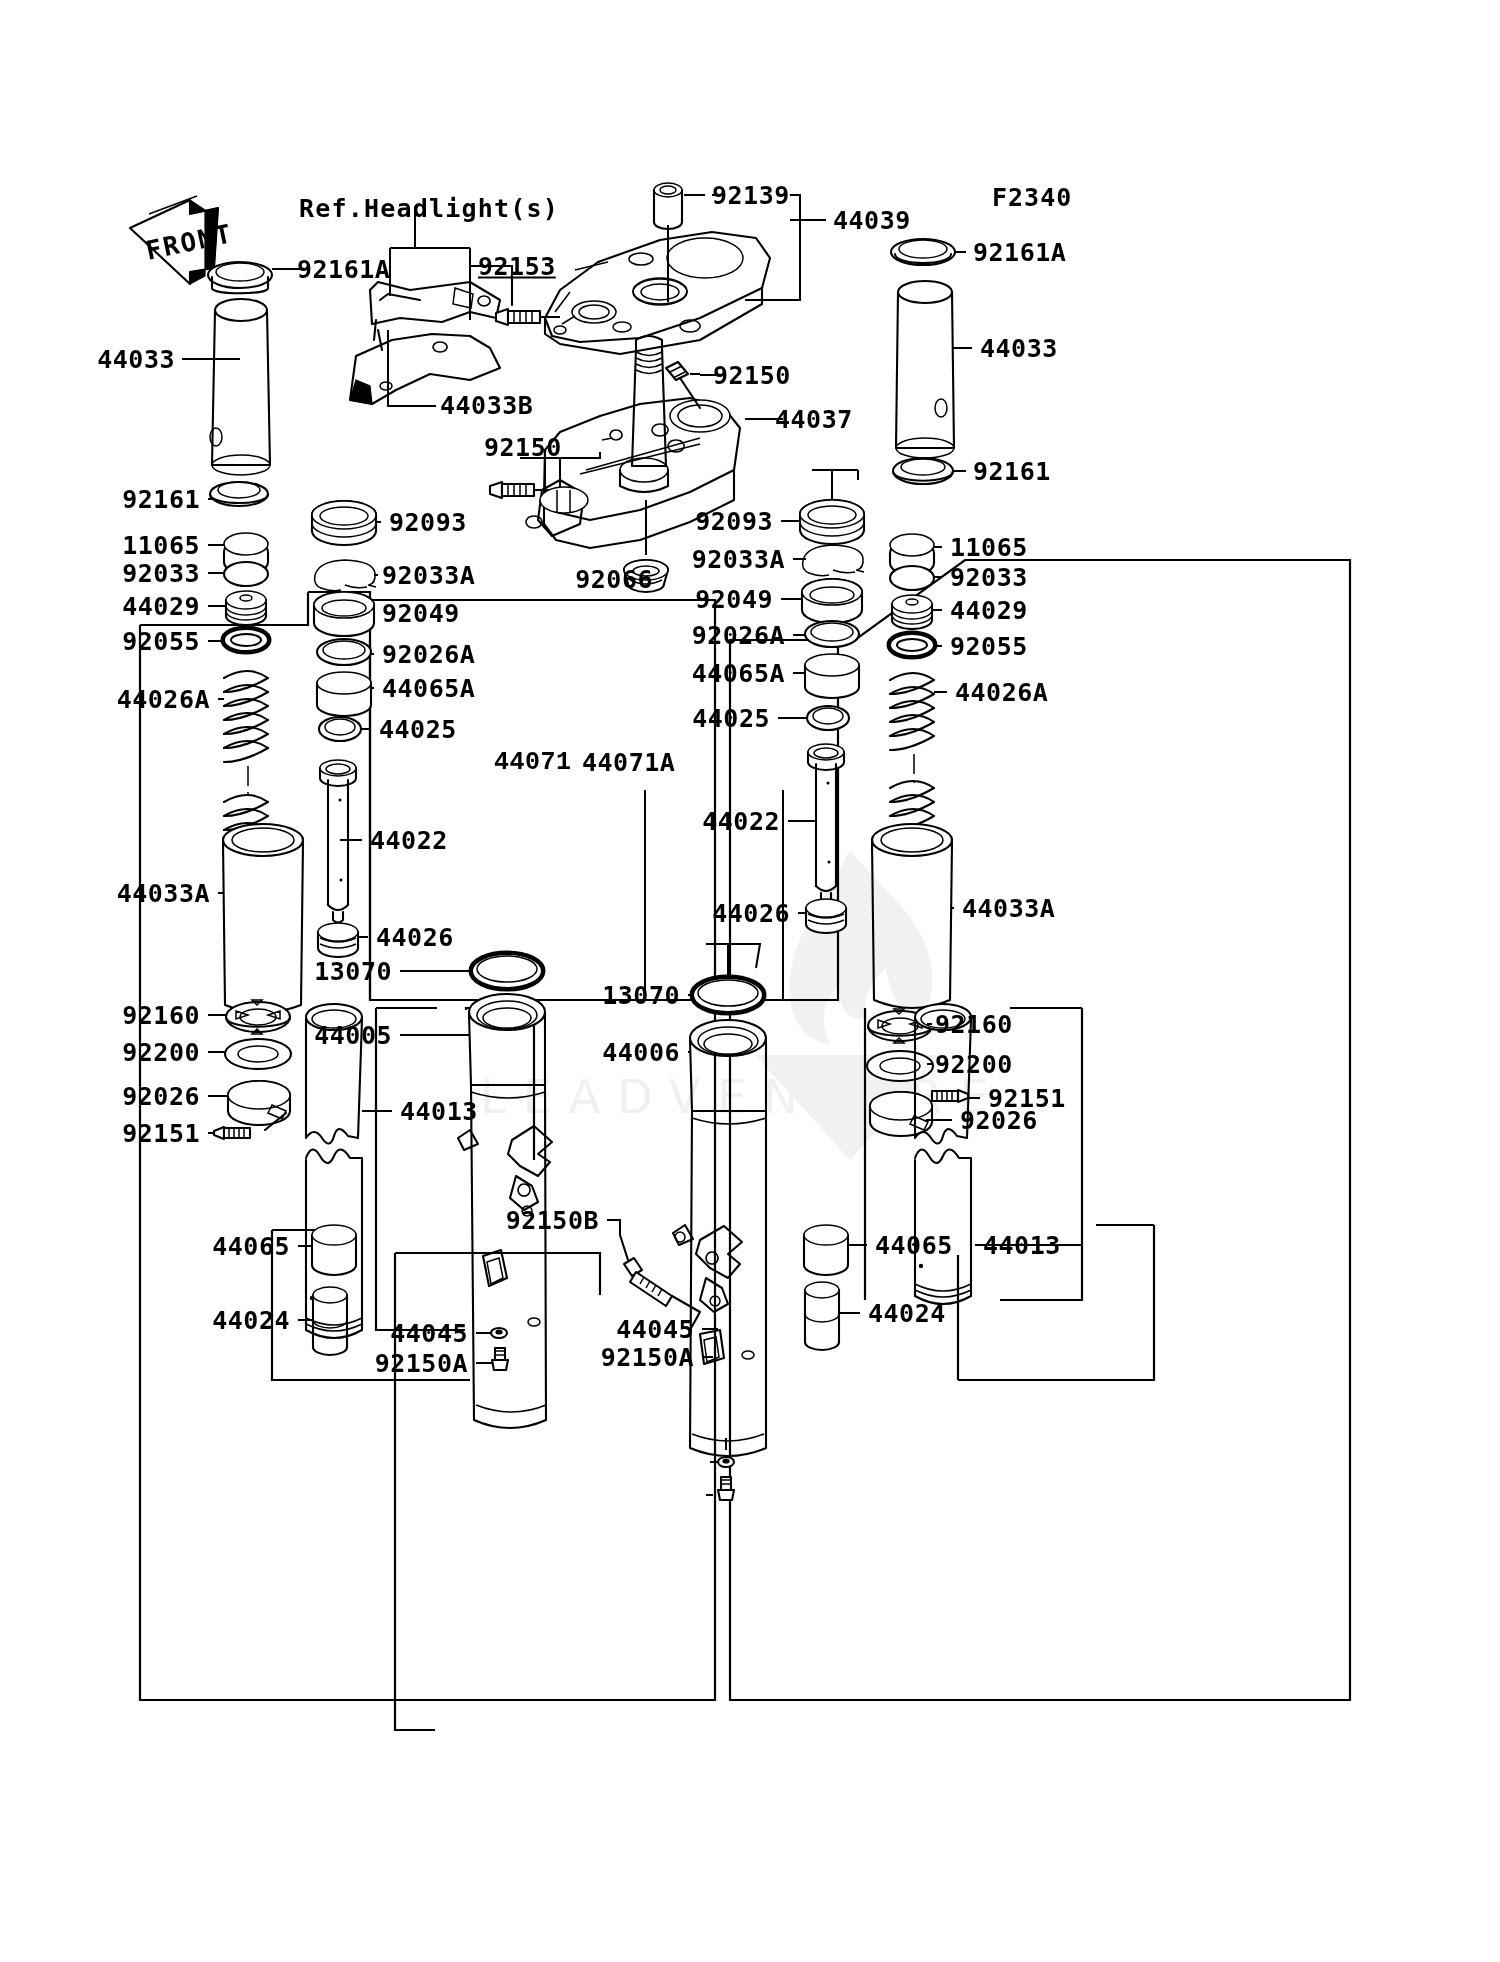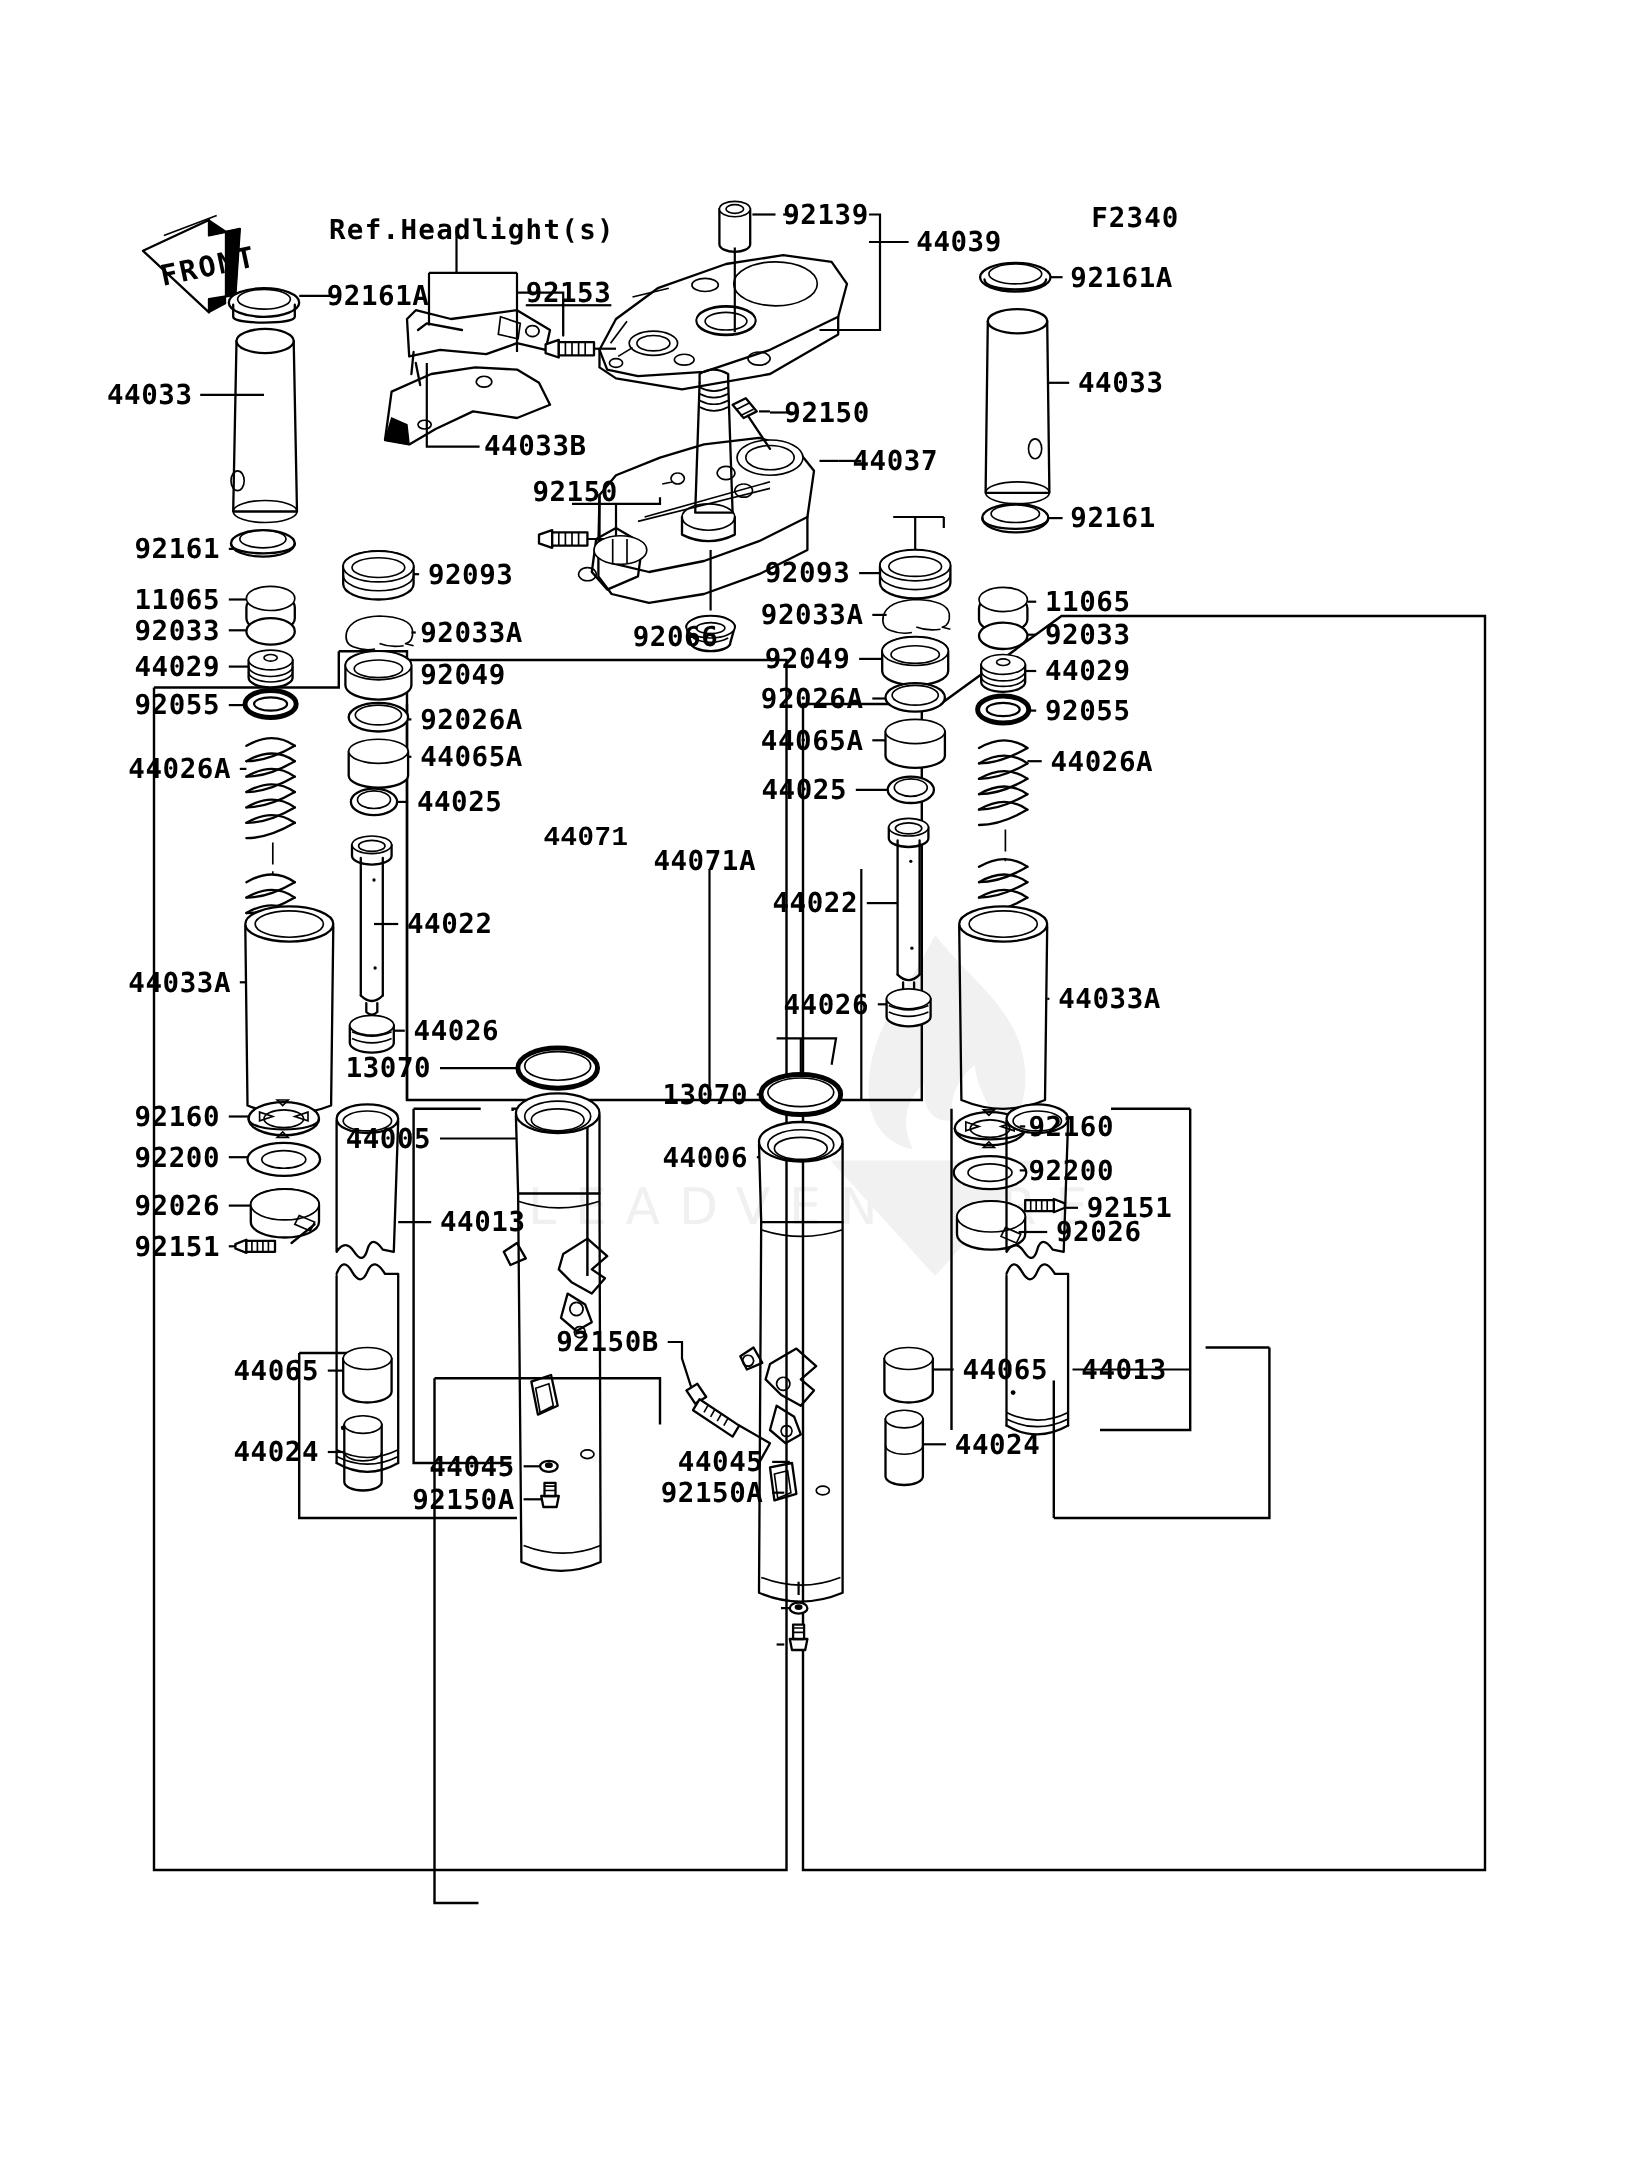--- a/index.html
+++ b/index.html
@@ -678,21 +678,21 @@
       <div class="lbl code l" style="left: 379px; top: 729px;">44025</div>
       <div class="lbl code l" style="left: 370px; top: 840px;">44022</div>
       <div class="lbl code l" style="left: 376px; top: 937px;">44026</div>
       <div class="lbl code r" style="left: 392px; top: 971px;">13070</div>
       <div class="lbl code r" style="left: 392px; top: 1035px;">44005</div>
       <div class="lbl code l" style="left: 400px; top: 1111px;">44013</div>
       <div class="lbl code l" style="left: 478px; top: 266px; text-decoration: underline;">92153</div>
       <div class="lbl code l" style="left: 440px; top: 405px; text-align: right;">44033B</div>
       <div class="lbl code l" style="left: 484px; top: 447px;">92150</div>
       <div class="lbl code l" style="left: 494px; top: 762px; font-family: Liberation Mono, monospace;">44071</div>
-      <div class="lbl code l" style="left: 594px; top: 762px; margin-top: 20px;">44071A</div>
+      <div class="lbl code l" style="left: 582px; top: 762px;">44071A</div>
       <div class="lbl code r" style="left: 625px; top: 579px; margin-left: 28px;">92066</div>
       <div class="lbl code l" style="left: 712px; top: 195px;">92139</div>
       <div class="lbl code l" style="left: 833px; top: 220px; text-align: right;">44039</div>
       <div class="lbl code l" style="left: 713px; top: 375px;">92150</div>
       <div class="lbl code l" style="left: 775px; top: 419px;">44037</div>
       <div class="lbl code l" style="left: 973px; top: 252px;">92161A</div>
       <div class="lbl code l" style="left: 980px; top: 348px;">44033</div>
       <div class="lbl code l" style="left: 973px; top: 471px;">92161</div>
       <div class="lbl code r" style="left: 773px; top: 521px;">92093</div>
       <div class="lbl code r" style="left: 785px; top: 559px;">92033A</div>

